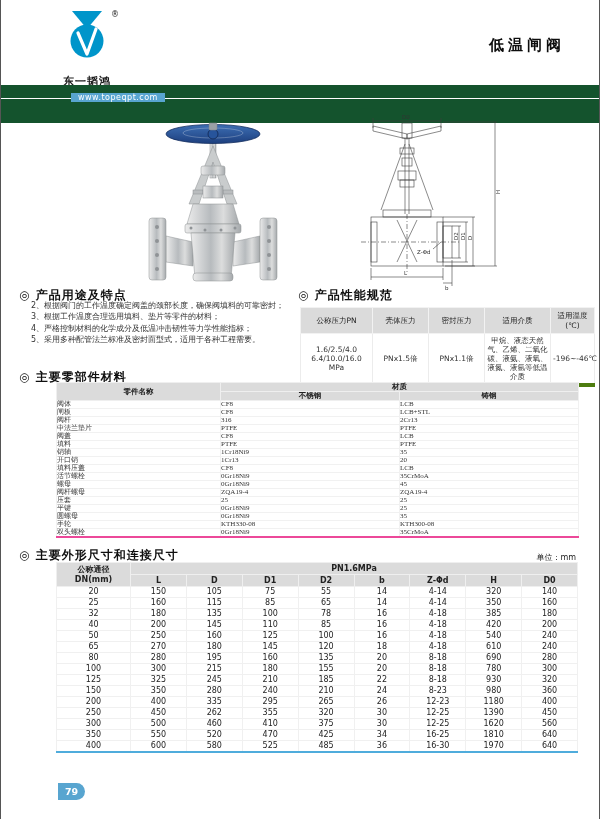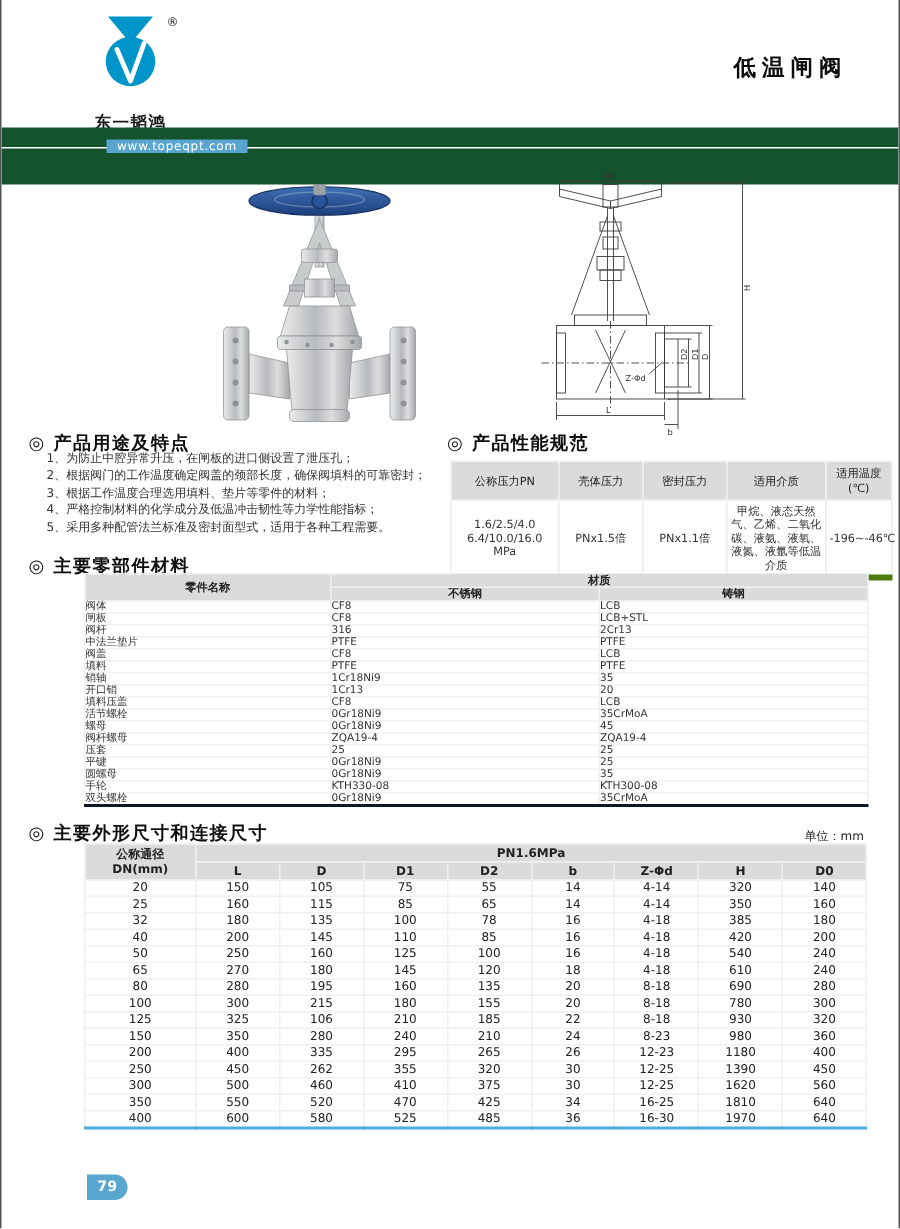--- a/index.html
+++ b/index.html
@@ -29,21 +29,21 @@
   .unit-label{position:absolute;right:23px;top:552px;font-size:8px;color:#222;}
   
   .features{position:absolute;left:18px;top:301px;width:278px;}
   .feat-item{margin:0 0 1px 0;text-indent:12px;font-size:8px;line-height:10.4px;color:#333;}
   
   table{border-collapse:collapse;table-layout:fixed;}
   th{background:#DBDBDB;font-weight:bold;color:#222;}
   .perf-table{position:absolute;left:299px;top:307px;width:294px;border-bottom:4px solid #4d7c0f;}
   .perf-table th{font-size:7.5px;padding:3px 1px;border:1px solid #f2f2f2;font-weight:normal;color:#222;}
   .perf-table td{font-size:7.5px;padding:2px 2px;text-align:center;vertical-align:middle;border:1px solid #ECECEC;color:#333;line-height:9px;background:#fff;}
-  .mat-table{position:absolute;left:55px;top:382px;width:522px;border-bottom:2px solid #0f172a;}
+  .mat-table{position:absolute;left:55px;top:382px;width:522px;border-bottom:2px solid #ec4899;font-family:Liberation Serif, serif;}
   .mat-table th{font-size:7.5px;height:8px;line-height:8px;padding:0;border:1px solid #efefef;}
   .mat-table td{font-size:7px;height:7px;line-height:7px;padding:0;color:#333;border:1px solid #F1F1F1;background:#fff;}
   .dim-table{position:absolute;left:55px;top:562px;width:522px;border-bottom:2px solid #4FACDC;}
   .dim-table th{font-size:8px;padding:1px 0;border:1px solid #efefef;}
   .dim-table th.dn-h{white-space:pre-line;line-height:10px;font-size:8px;}
   .dim-table td{font-size:8px;height:10px;line-height:10px;padding:0;text-align:center;border:1px solid #F0F0F0;color:#222;background:#fff;}
   
   .note{position:absolute;left:55px;top:759px;font-size:8px;color:#222;}
   .page-badge{position:absolute;left:57px;top:783px;width:27px;height:17px;background:#58A5D0;
     border-radius:0 9px 9px 0;color:#fff;font-size:9.5px;font-weight:bold;
@@ -180,21 +180,20 @@
     <text class="dim-label" transform="rotate(-90 111 126)" x="111" y="126">D2</text>
     <text class="dim-label" transform="rotate(-90 118 126)" x="118" y="126">D1</text>
     <text class="dim-label" transform="rotate(-90 125 126)" x="125" y="126">D</text>
     <text class="dim-label" x="70" y="140">Z-Φd</text>
     <text class="dim-label" x="57" y="161">L</text>
     <text class="dim-label" x="98" y="176">b</text>
   </svg>
 
   <div class="sec-h h-features">◎ 产品用途及特点</div>
   <div class="features">
-      <p class="feat-item">1、为防止中腔异常升压，在闸板的进口侧设置了泄压孔；</p>
       <p class="feat-item">2、根据阀门的工作温度确定阀盖的颈部长度，确保阀填料的可靠密封；</p>
       <p class="feat-item">3、根据工作温度合理选用填料、垫片等零件的材料；</p>
       <p class="feat-item">4、严格控制材料的化学成分及低温冲击韧性等力学性能指标；</p>
       <p class="feat-item">5、采用多种配管法兰标准及密封面型式，适用于各种工程需要。</p>
     </div>
 
   <div class="sec-h h-perf">◎ 产品性能规范</div>
   <table class="perf-table">
     <colgroup>
         <col style="width:72px">
@@ -445,21 +444,21 @@
           <td>180</td>
           <td>155</td>
           <td>20</td>
           <td>8-18</td>
           <td>780</td>
           <td>300</td>
         </tr>
         <tr>
           <td>125</td>
           <td>325</td>
-          <td>106</td>
+          <td>245</td>
           <td>210</td>
           <td>185</td>
           <td>22</td>
           <td>8-18</td>
           <td>930</td>
           <td>320</td>
         </tr>
         <tr>
           <td>150</td>
           <td>350</td>

